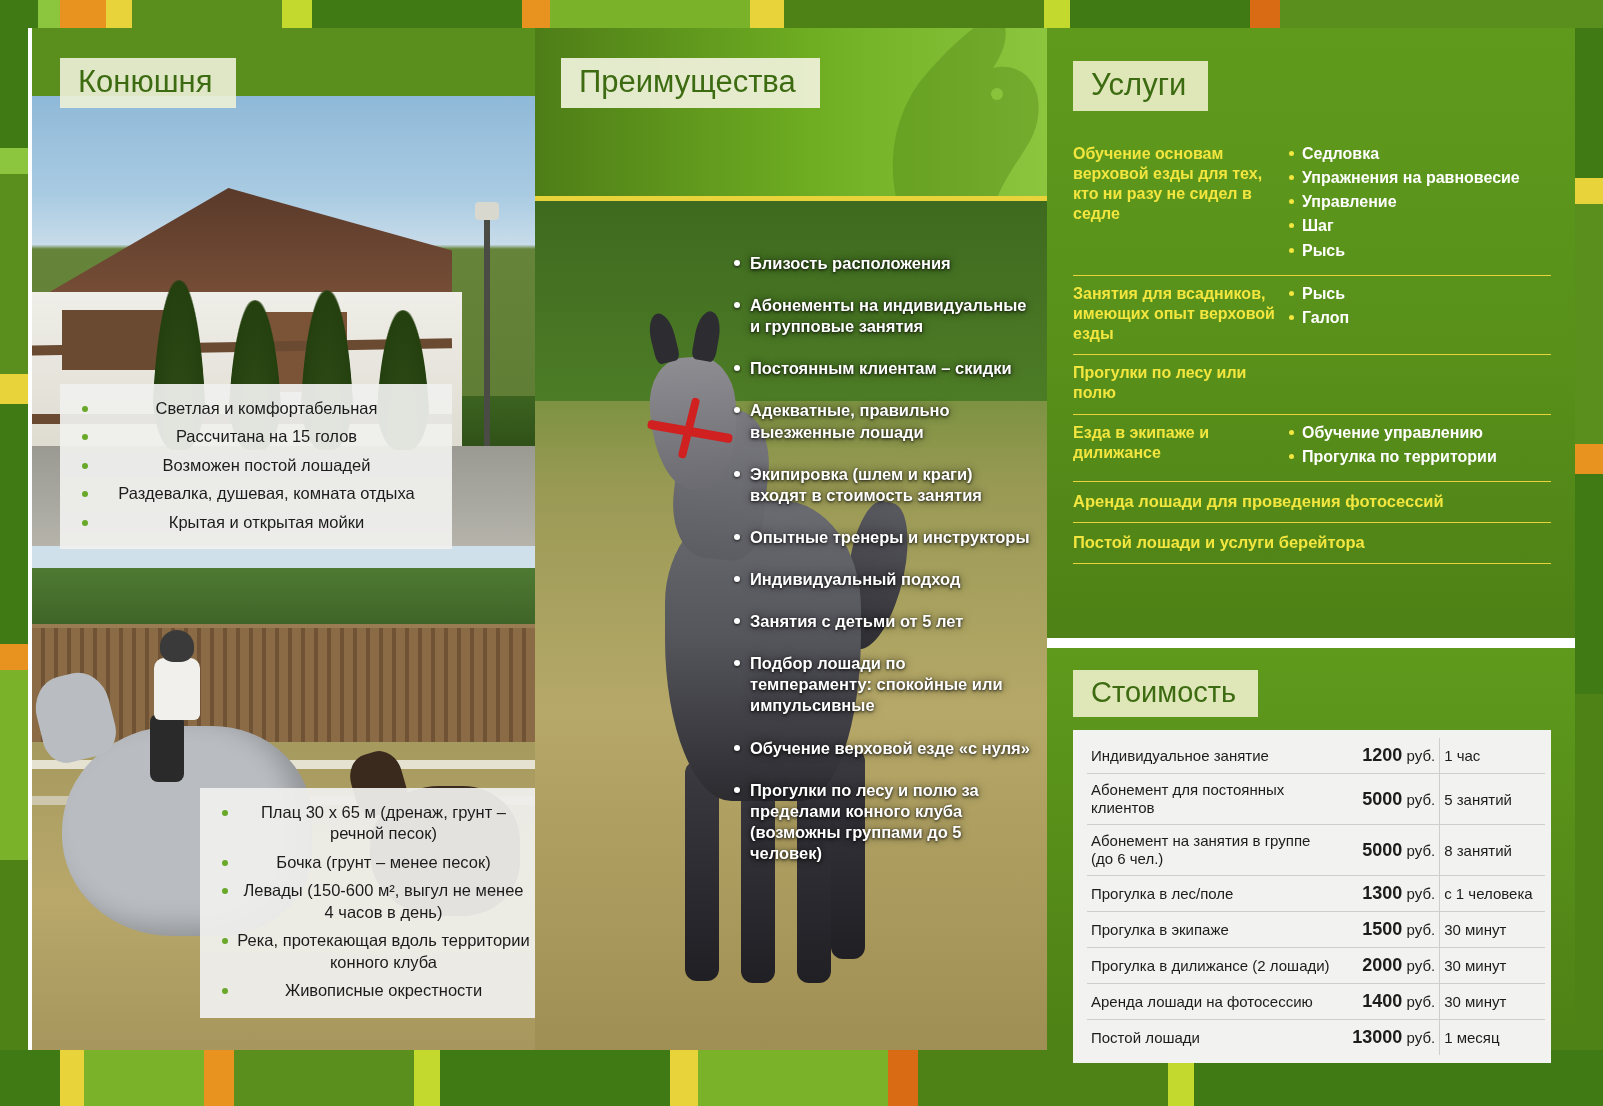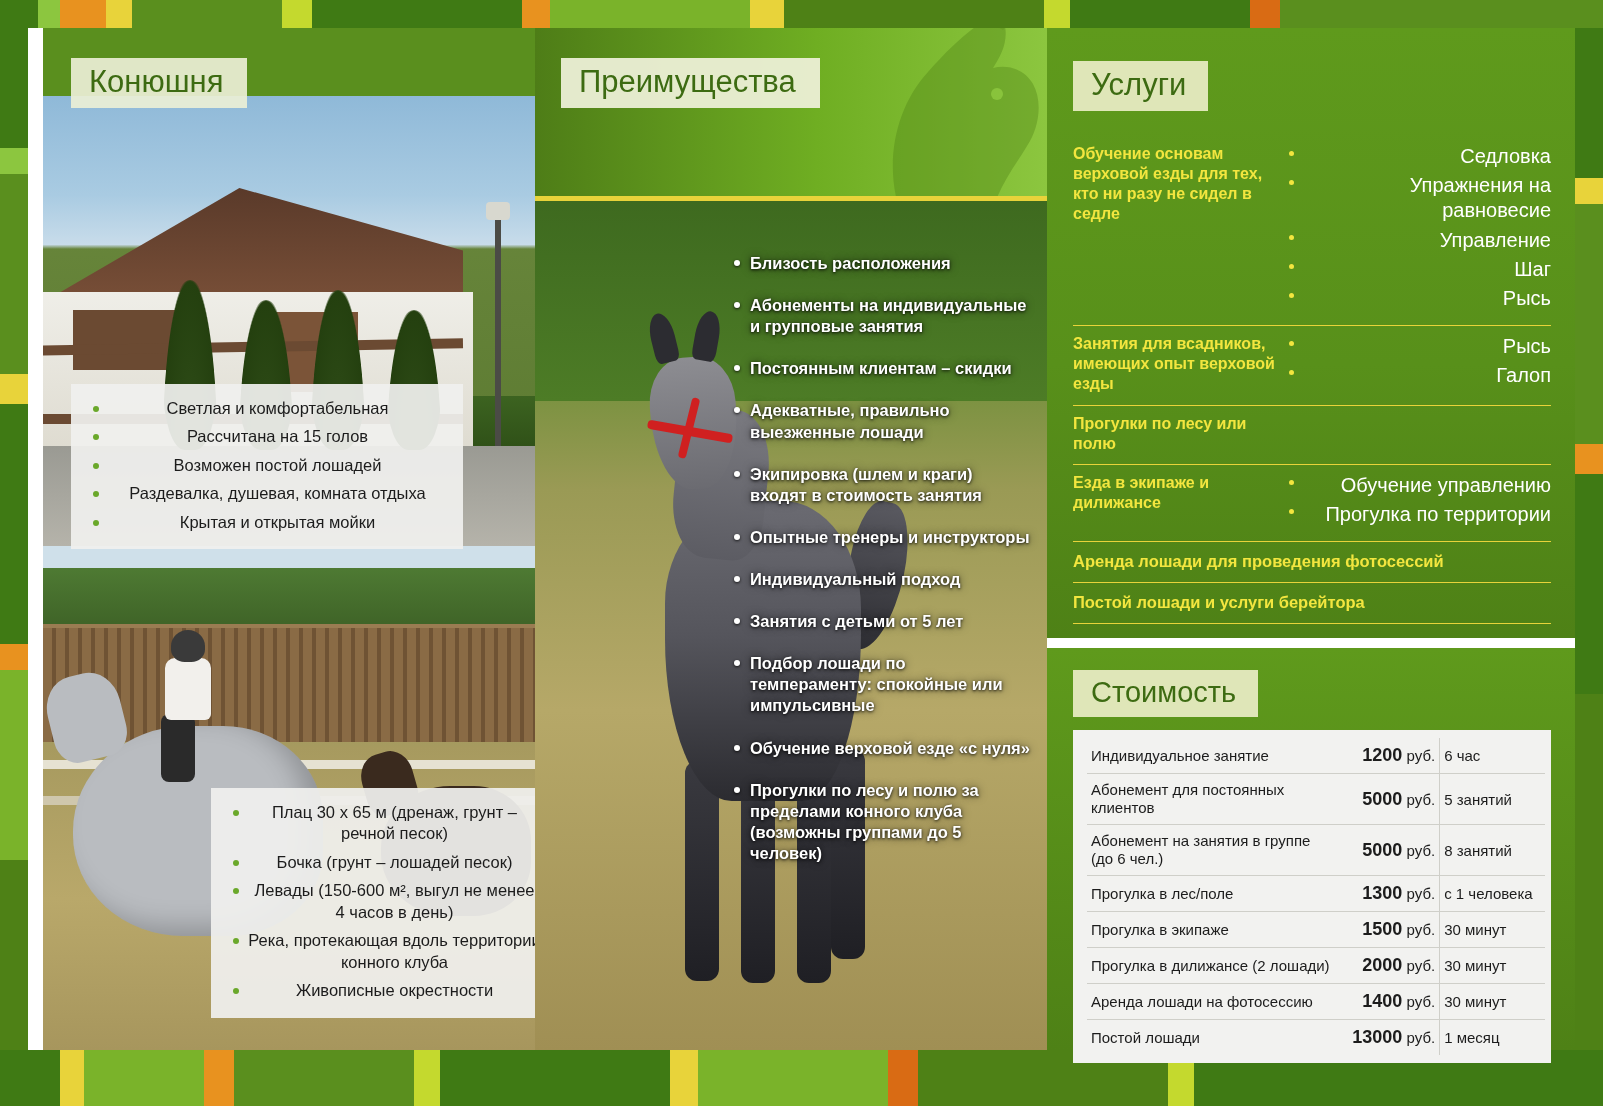--- a/index.html
+++ b/index.html
@@ -28,21 +28,21 @@
   .canvas {
     position: absolute;
     left: 28px; top: 28px;
     width: 1547px; height: 1022px;
     background: #ffffff;
   }
 
   
   .col-left {
     position: absolute;
-    left: 15px; top: 0;
+    left: 4px; top: 0;
     width: 541px; height: 1022px;
     background: #5a8f1e;
     overflow: hidden;
   }
   .photo-stable {
     position: absolute; left: 0; top: 68px; width: 507px; height: 450px;
     background:
       linear-gradient(to bottom, #8fb9d8 0%, #a9cbe2 22%, #c8dcea 33%, rgba(0,0,0,0) 34%),
       linear-gradient(to bottom, #6d8b3f 0%, #59772f 100%);
     overflow: hidden;
@@ -279,21 +279,21 @@
     display:flex; border-bottom: 1px solid #e8d33a; padding: 8px 0 10px 0;
   }
   .serv-left { width: 214px; padding-right: 10px; }
   .serv-right { flex:1; }
   .serv-left p {
     margin:0; color:#f3e63f; font-weight:bold; font-size:16px; line-height:1.26;
   }
   .serv-right ul { list-style:none; margin:0; padding:0; }
   .serv-right li {
     position:relative; padding-left:15px; margin-bottom:4px;
-    color:#ffffff; font-weight:normal; font-size:20px; line-height:1.26;text-align:right;
+    color:#ffffff; font-weight:bold; font-size:16px; line-height:1.26;
   }
   .serv-right li:before{
     content:""; position:absolute; left:2px; top:7px; width:5px; height:5px;
     border-radius:50%; background:#f3e63f;
   }
   .serv-full {
     border-bottom:1px solid #e8d33a; padding: 10px 0 11px 0;
   }
   .serv-full p {
     margin:0; color:#f3e63f; font-weight:bold; font-size:16.5px;
@@ -437,21 +437,21 @@
           <li>Рассчитана на 15 голов</li>
           <li>Возможен постой лошадей</li>
           <li>Раздевалка, душевая, комната отдыха</li>
           <li>Крытая и открытая мойки</li>
         </ul>
       </div>
 
       <div class="card-white card-grounds">
         <ul class="bul">
           <li>Плац 30 х 65 м (дренаж, грунт – речной песок)</li>
-          <li>Бочка (грунт – лошадей песок)</li>
+          <li>Бочка (грунт – менее песок)</li>
           <li>Левады (150-600 м², выгул не менее 4 часов в день)</li>
           <li>Река, протекающая вдоль территории конного клуба</li>
           <li>Живописные окрестности</li>
         </ul>
       </div>
     </div>
 
     <div class="col-mid">
 
       <div class="mid-head">
@@ -570,21 +570,21 @@
 
         <div class="price-table-wrap">
           <table class="price">
             <tbody>
               <tr>
                 <td class="p-name">Индивидуальное занятие</td>
                 <td class="p-amount">
                   <b>1200</b>
                   <span>руб.</span>
                 </td>
-                <td class="p-unit">6 час</td>
+                <td class="p-unit">1 час</td>
               </tr>
               <tr>
                 <td class="p-name">Абонемент для постоянных клиентов</td>
                 <td class="p-amount">
                   <b>5000</b>
                   <span>руб.</span>
                 </td>
                 <td class="p-unit">5 занятий</td>
               </tr>
               <tr>

